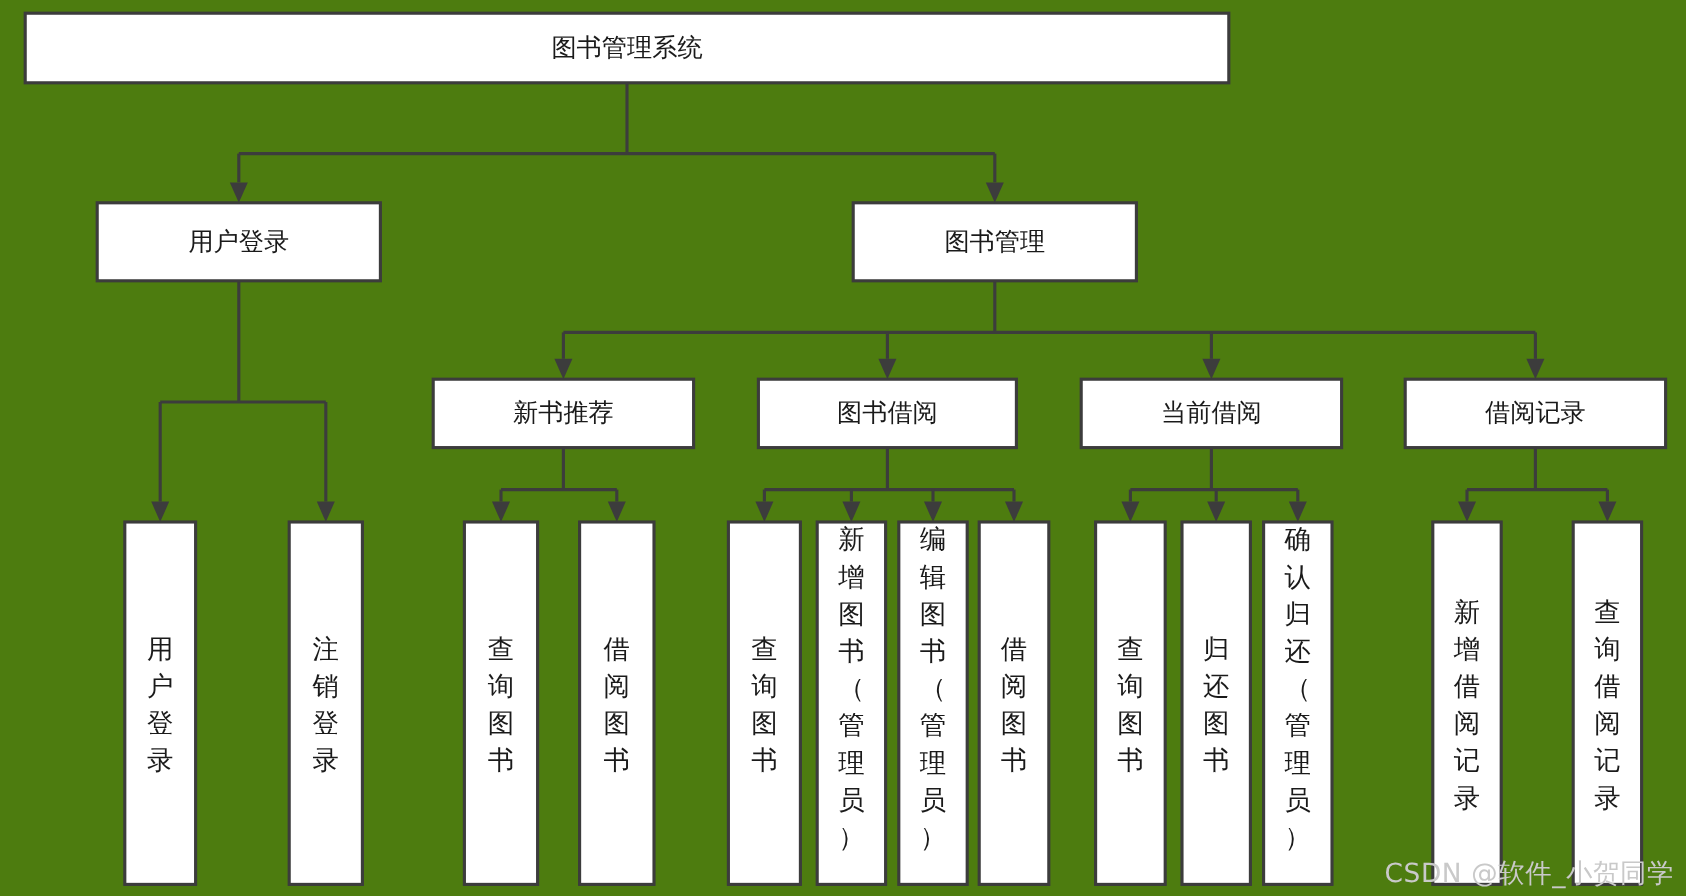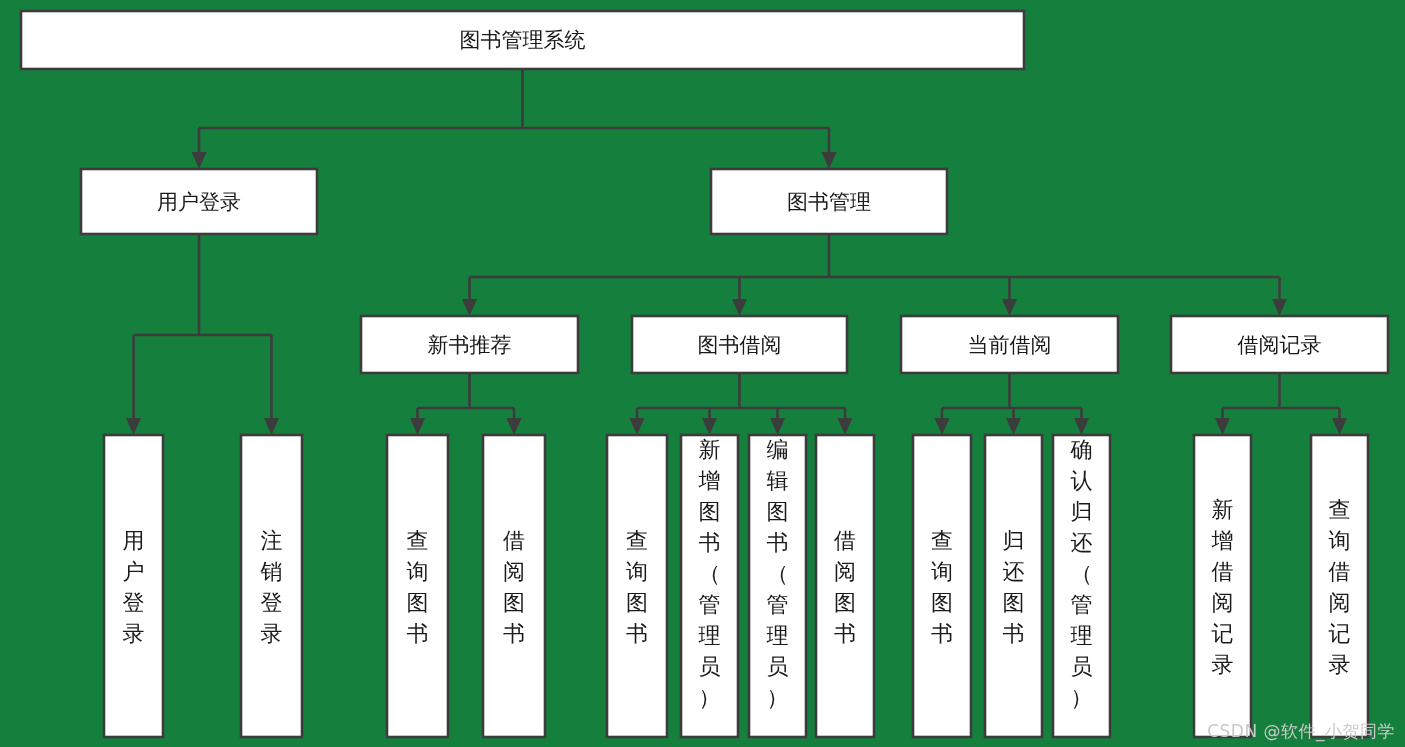--- a/index.html
+++ b/index.html
@@ -10,21 +10,21 @@
   body {
     width: 1405px;
     height: 747px;
     font-family: "DejaVu Sans", "Liberation Sans", sans-serif;
     overflow: hidden;
   }
   #diagram-root {
     position: relative;
     width: 1405px;
     height: 747px;
-    background: #15803d;
+    background: #4d7c0f;
   }
   svg#tree-svg {
     position: absolute;
     left: 0;
     top: 0;
     width: 1405px;
     height: 747px;
     display: block;
   }
   .node-box {
@@ -53,21 +53,21 @@
     fill: #1a1a1a;
     font-family: "DejaVu Sans", "Liberation Sans", sans-serif;
     font-size: 22px;
     text-anchor: middle;
   }
   .watermark {
     position: absolute;
     right: 10px;
     bottom: 4px;
     color: #c9c9c9;
-    font-size: 17px;
+    font-size: 22px;
     font-family: "DejaVu Sans", "Liberation Sans", sans-serif;
     white-space: nowrap;
     letter-spacing: 0.5px;
     pointer-events: none;
   }
 </style>
 </head>
 <body>
 
 <div id="diagram-root">

